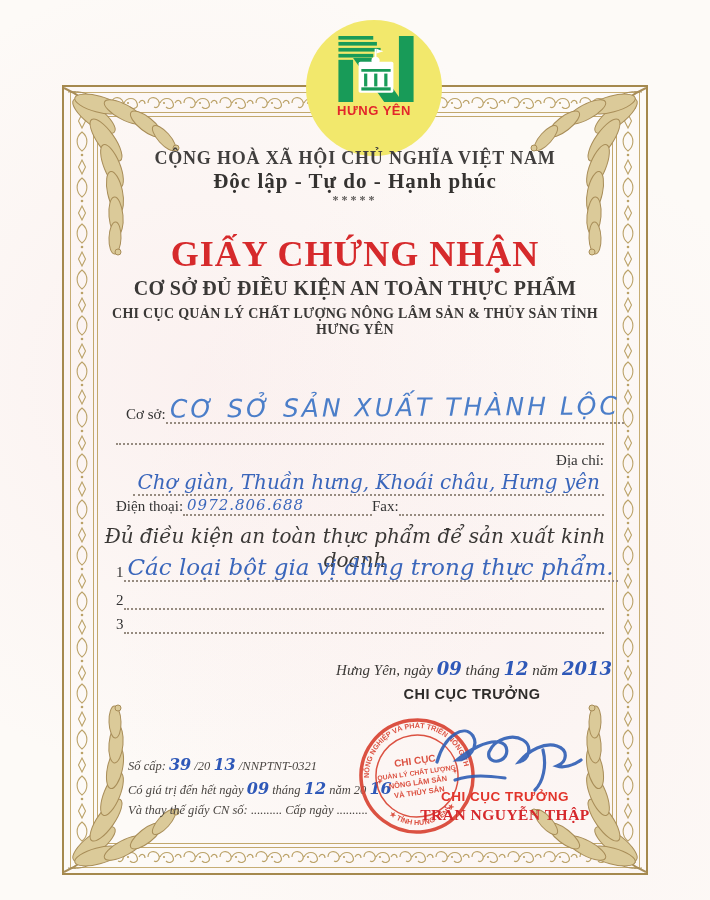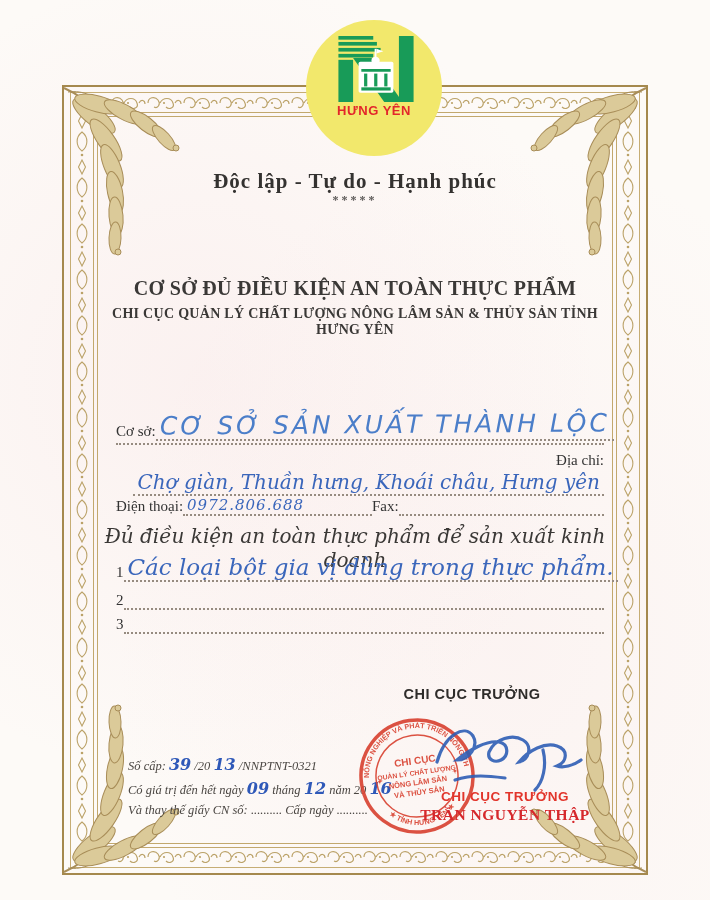--- a/index.html
+++ b/index.html
@@ -38,21 +38,21 @@
   .title-main{left:100px;top:233px;width:510px;font-size:36px;font-weight:bold;color:#d62a2c;letter-spacing:1px;}
   .title-sub1{left:100px;top:277px;width:510px;font-size:20px;font-weight:bold;color:#3a3836;letter-spacing:0.3px;}
   .title-sub2{left:100px;top:306px;width:510px;font-size:14px;font-weight:bold;color:#3a3836;letter-spacing:0.3px;}
   .script-head{left:100px;top:334px;width:510px;font-family:"DejaVu Serif",serif;font-style:italic;font-size:33px;color:#2e2c2a;}
   
   .row{position:absolute;left:116px;right:106px;display:flex;align-items:flex-end;z-index:4;}
   .row .lbl{font-size:15px;color:#333;white-space:nowrap;padding-bottom:1px;}
   .row .fill{flex:1;border-bottom:2px dotted #968b80;display:flex;align-items:flex-end;padding:0 4px;}
   .hand-caps{font-family:"DejaVu Sans",sans-serif;font-style:italic;font-size:25px;letter-spacing:3px;color:#4b7ec9;white-space:nowrap;transform:rotate(-0.4deg);}
   .hand{font-family:"DejaVu Serif",serif;font-style:italic;color:#3a66bb;white-space:nowrap;}
-  .r-facility{top:403px;height:38px;}
+  .r-facility{top:386px;height:38px;margin-left:10px;}
   .r-divider{top:443px;left:116px;right:106px;height:0;border-bottom:2px dotted #968b80;position:absolute;z-index:4;}
   .r-address{top:452px;height:33px;flex-direction:column;}
   .r-address .hand{font-size:20px;}
   .r-phone{top:486px;height:30px;}
   .r-phone .hand{font-size:15px;letter-spacing:1px;}
   .condition{left:100px;top:524px;width:510px;font-family:"DejaVu Serif",serif;font-style:italic;font-size:20px;color:#3a3836;z-index:4;}
   .r-item1{top:548px;height:34px;}
   .r-item1 .hand{font-size:23px;margin-top:28px;}
   .r-item2{top:588px;height:22px;}
   .r-item3{top:612px;height:22px;}
@@ -155,23 +155,25 @@
         <rect x="29" y="36" width="32" height="3"></rect>
         <rect x="32" y="41" width="3.5" height="14"></rect>
         <rect x="43" y="41" width="3.5" height="14"></rect>
         <rect x="54" y="41" width="3.5" height="14"></rect>
         <rect x="29" y="56" width="32" height="3.5"></rect>
       </g>
     </g>
   </svg>
   <div class="abs logo-label">HƯNG YÊN</div>
 
+  <div class="abs txt nat center">CỘNG HOÀ XÃ HỘI CHỦ NGHĨA VIỆT NAM</div>
   <div class="abs txt motto center">Độc lập - Tự do - Hạnh phúc</div>
   <div class="abs txt stars center">*****</div>
 
+  <div class="abs txt title-main center">GIẤY CHỨNG NHẬN</div>
   <div class="abs txt title-sub1 center">CƠ SỞ ĐỦ ĐIỀU KIỆN AN TOÀN THỰC PHẨM</div>
   <div class="abs txt title-sub2 center">CHI CỤC QUẢN LÝ CHẤT LƯỢNG NÔNG LÂM SẢN &amp; THỦY SẢN TỈNH HƯNG YÊN</div>
 
   <div class="row r-facility">
     <span class="lbl">Cơ sở:</span>
     <span class="fill">
         <span class="hand-caps">CƠ SỞ SẢN XUẤT THÀNH LỘC</span>
       </span>
   </div>
   <div class="r-divider"></div>
@@ -202,20 +204,28 @@
         <span class="hand"></span>
       </span>
   </div>
   <div class="row r-item3">
     <span class="no">3</span>
     <span class="fill">
         <span class="hand"></span>
       </span>
   </div>
 
+  <div class="abs date-line">
+    <span>Hưng Yên, ngày</span>
+    <span class="fnum">09</span>
+    <span>tháng</span>
+    <span class="fnum">12</span>
+    <span>năm</span>
+    <span class="fnum">2013</span>
+  </div>
   <div class="abs position center">CHI CỤC TRƯỞNG</div>
 
   <svg class="abs seal" viewBox="0 0 130 128">
     <g opacity="0.9">
       <circle cx="65" cy="64" r="56" fill="none" stroke="#d8402f" stroke-width="3.5"></circle>
       <circle cx="65" cy="64" r="41" fill="none" stroke="#d8402f" stroke-width="1.5"></circle>
       <defs>
         <path id="arcTop" d="M17,64 A48,48 0 1,1 113,64" fill="none"></path>
         <path id="arcBot" d="M20,68 A45,45 0 0,0 110,68" fill="none"></path>
       </defs>

